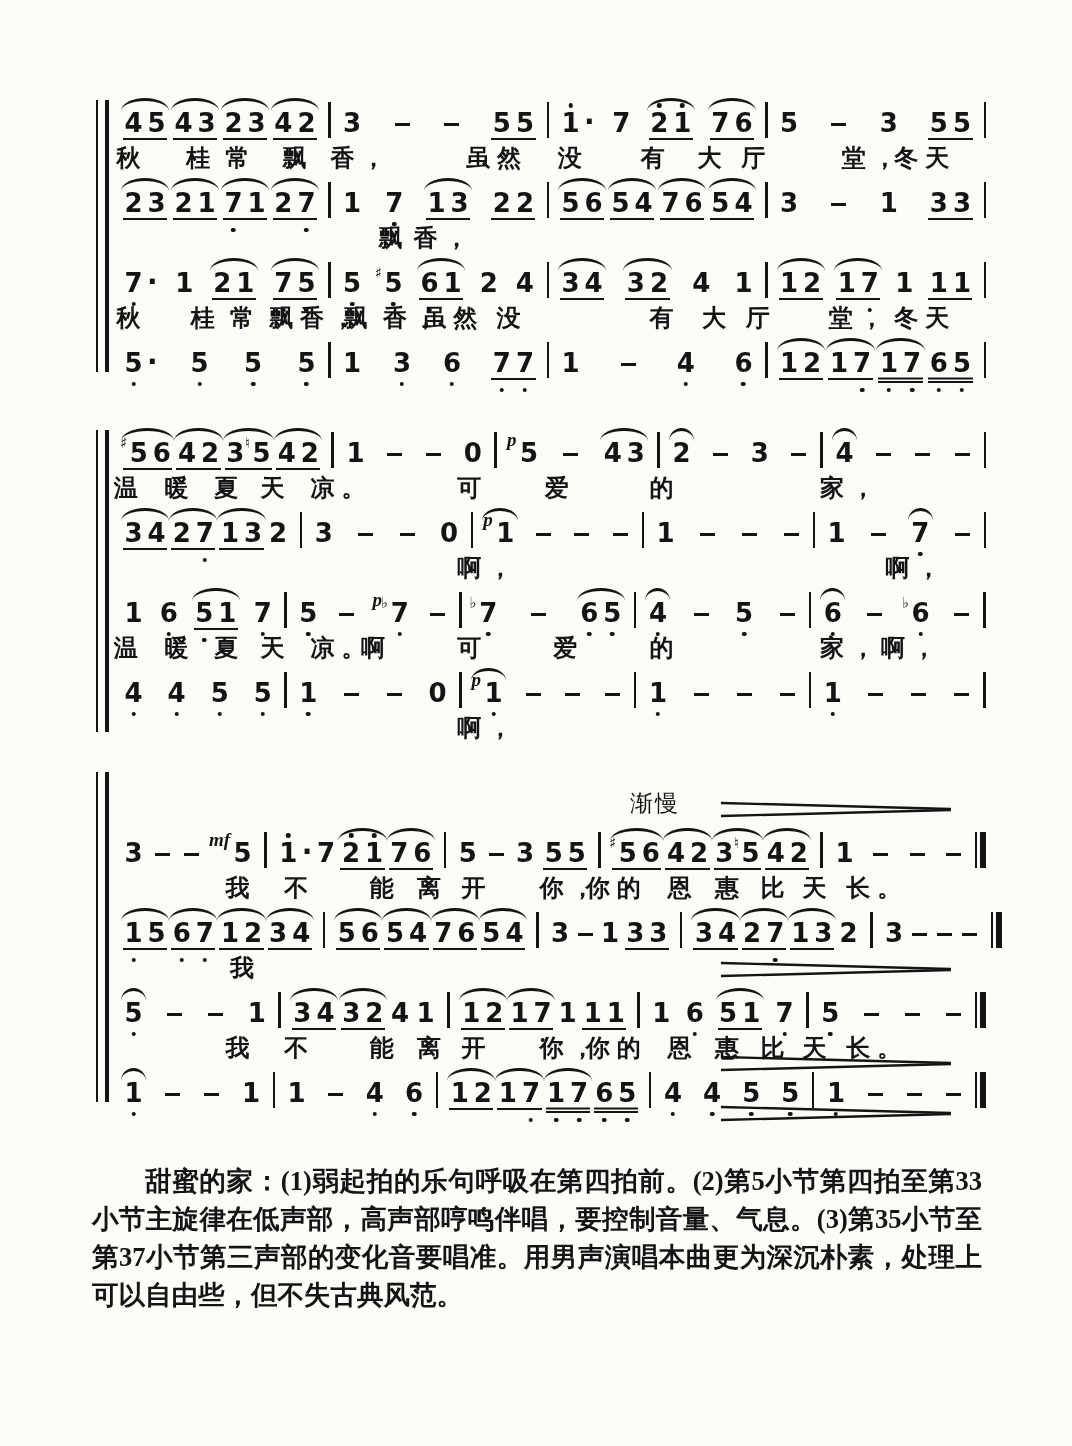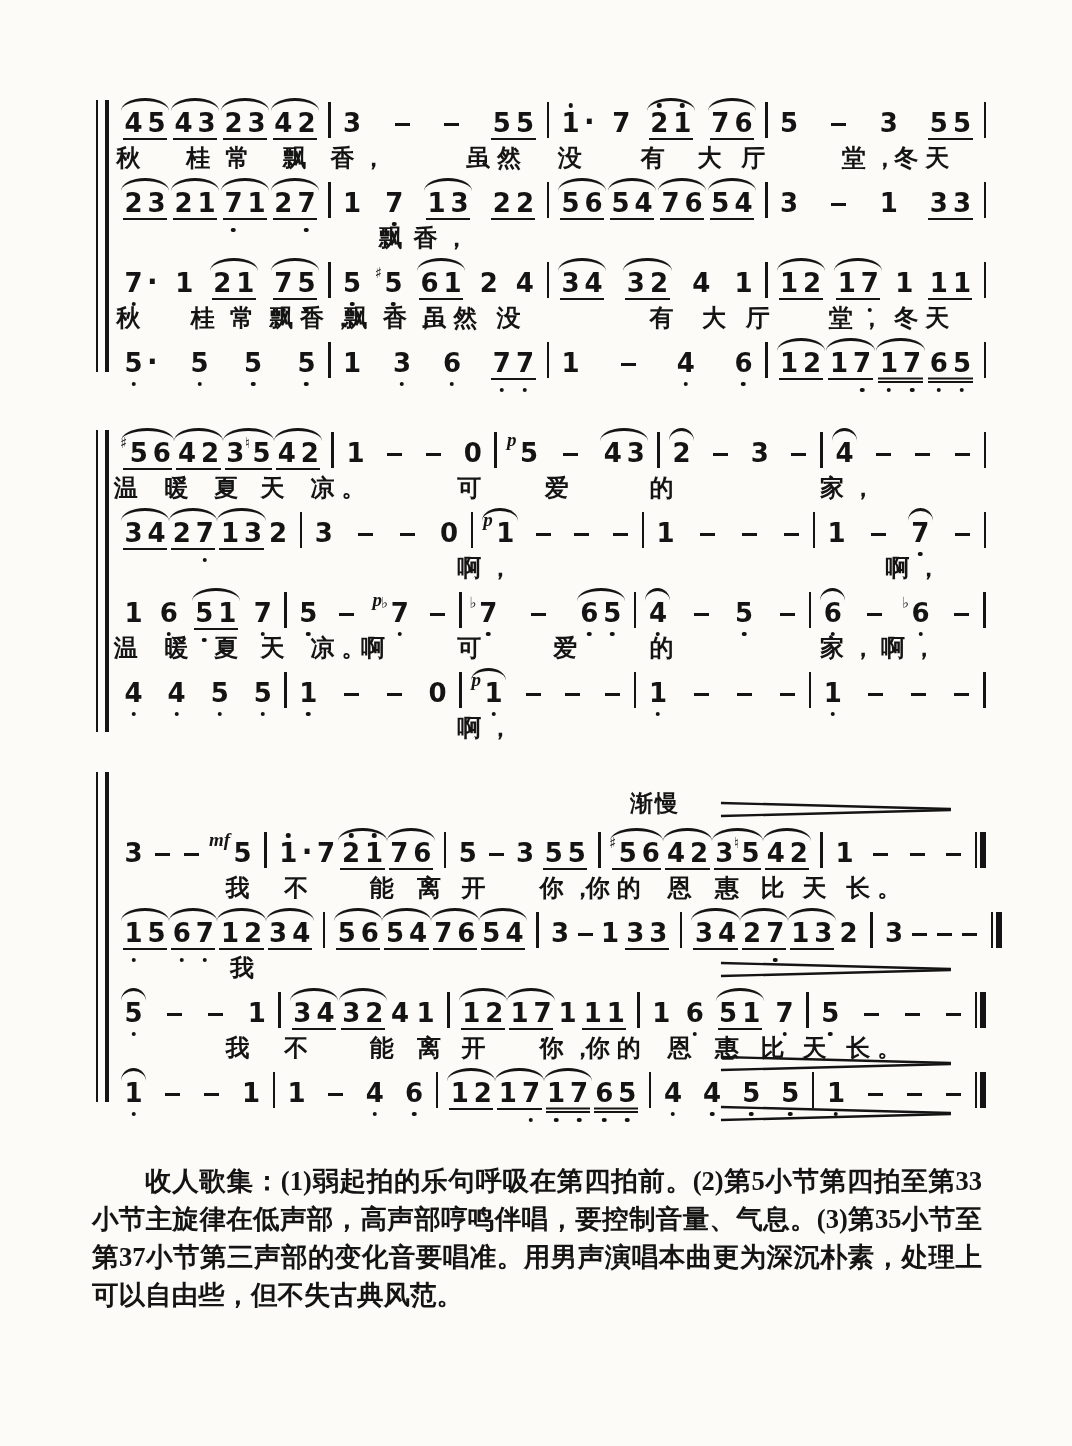--- a/index.html
+++ b/index.html
@@ -28,21 +28,21 @@
        border-top:3px solid #141414;border-radius:50% 50% 0 0/100% 100% 0 0;}
   .dash{width:15px;height:3.5px;background:#141414;margin:0 5px 10px;}
   .aug{font-size:28px;line-height:1;margin-left:2px;font-weight:bold;}
   .acc{font-style:normal;font-size:15px;line-height:1;align-self:flex-start;margin:-4px 0 0 -2px;}
   .dyn{font-family:"Liberation Serif",serif;font-style:italic;font-size:19px;font-weight:bold;
        align-self:flex-start;margin:-10px 1px 0 0;}
   
   .lyr{position:relative;height:30px;font-size:24px;font-weight:bold;font-family:"Liberation Serif",serif;}
   .lyr span{position:absolute;top:2px;white-space:pre;letter-spacing:7px;}
   
-  .tempo{position:absolute;top:26px;left:60%;font-size:23px;font-weight:bold;letter-spacing:2px;}
+  .tempo{position:absolute;top:26px;left:60%;font-size:23px;font-weight:normal;letter-spacing:2px;}
   .hp{position:absolute;left:70%;width:26.5%;height:20px;}
   .hp svg{display:block;width:100%;height:100%;}
   
   .notes-text{margin:52px 90px 0 92px;font-size:26.5px;line-height:38px;text-align:justify;font-weight:bold;}
   .notes-text p{margin:0 0 12px;text-indent:2em;}
 </style>
 </head>
 <body>
 
 <div class="page">
@@ -994,15 +994,15 @@
         </div>
         <div class="hp" style="top: 342px;">
           <svg viewBox="0 0 240 20" preserveAspectRatio="none">
             <line x1="2" y1="3" x2="236" y2="9" stroke="#141414" stroke-width="2.4"></line>
             <line x1="2" y1="16" x2="236" y2="10" stroke="#141414" stroke-width="2.4"></line>
           </svg>
         </div>
       </div>
     </div>
   <div class="notes-text">
-    <p><b>收人歌集：</b><span>(1)弱起拍的乐句呼吸在第四拍前。(2)第5小节第四拍至第33小节主旋律在低声部，高声部哼鸣伴唱，要控制音量、气息。(3)第35小节至第37小节第三声部的变化音要唱准。用男声演唱本曲更为深沉朴素，处理上可以自由些，但不失古典风范。</span></p>
+    <p><b>甜蜜的家：</b><span>(1)弱起拍的乐句呼吸在第四拍前。(2)第5小节第四拍至第33小节主旋律在低声部，高声部哼鸣伴唱，要控制音量、气息。(3)第35小节至第37小节第三声部的变化音要唱准。用男声演唱本曲更为深沉朴素，处理上可以自由些，但不失古典风范。</span></p>
   </div>
 </div>
 
 </body></html>

